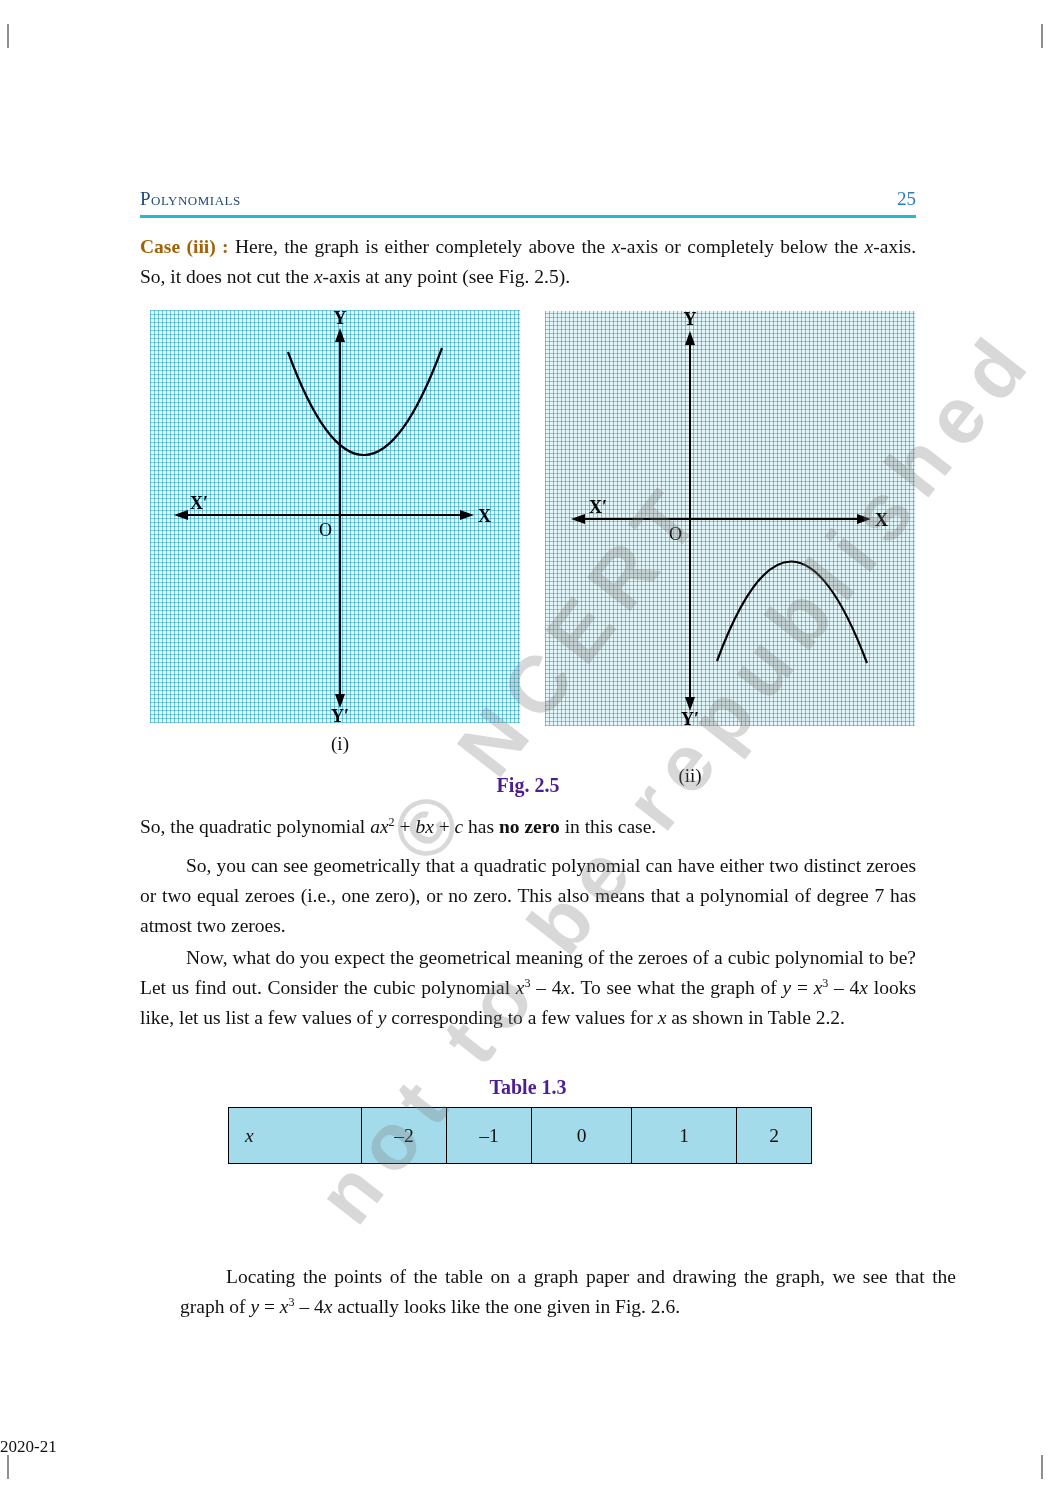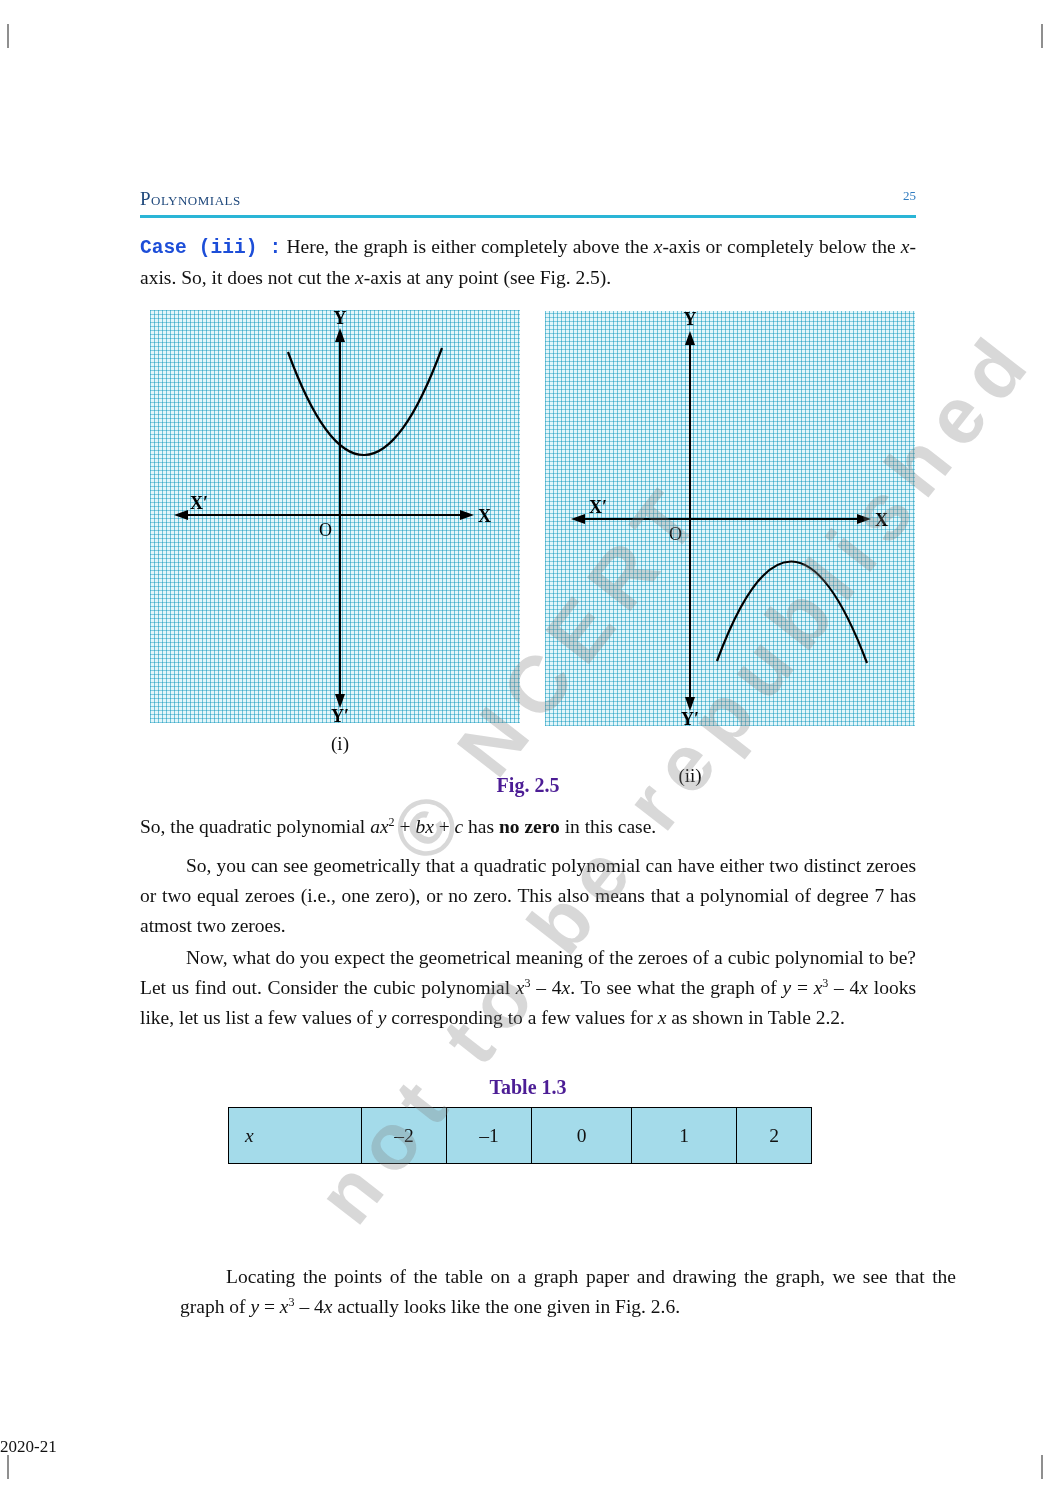--- a/index.html
+++ b/index.html
@@ -12,27 +12,27 @@
   .abs { position:absolute; }
 
   
   .crop { position:absolute; width:2px; height:24px; background:#8f8f8f; }
 
   
   .chapter-title {
     font-variant:small-caps; font-size:19px; letter-spacing:0.5px;
     color:#20497c; font-weight:400;
   }
-  .page-number { float:right; font-size:13px; color:#2f7bbf; }
+  .page-number { float:right; font-size:19px; color:#2f7bbf; }
   .header-rule { margin-top:5px; height:3px; background:#2ab5d6; }
 
   
   .para { font-size:19.5px; line-height:30px; text-align:justify; }
   .indent { text-indent:46px; }
-  .case-lead { color:#1d4ed8; font-weight:bold;font-family:Liberation Mono, monospace; }
+  .case-lead { color:#a16207; font-weight:bold; }
   .para i { font-style:italic; }
   .para sup { font-size:0.62em; vertical-align:super; line-height:0; }
 
   
   .graph-canvas {
     position:absolute;
     background-color:#e3f6fa;
     background-image:
       repeating-linear-gradient(90deg, rgba(0,145,185,0.50) 0px, rgba(0,145,185,0.50) 1px, transparent 1px, transparent 4px),
       repeating-linear-gradient(0deg, rgba(0,145,185,0.42) 0px, rgba(0,145,185,0.42) 1px, transparent 1px, transparent 4px);

